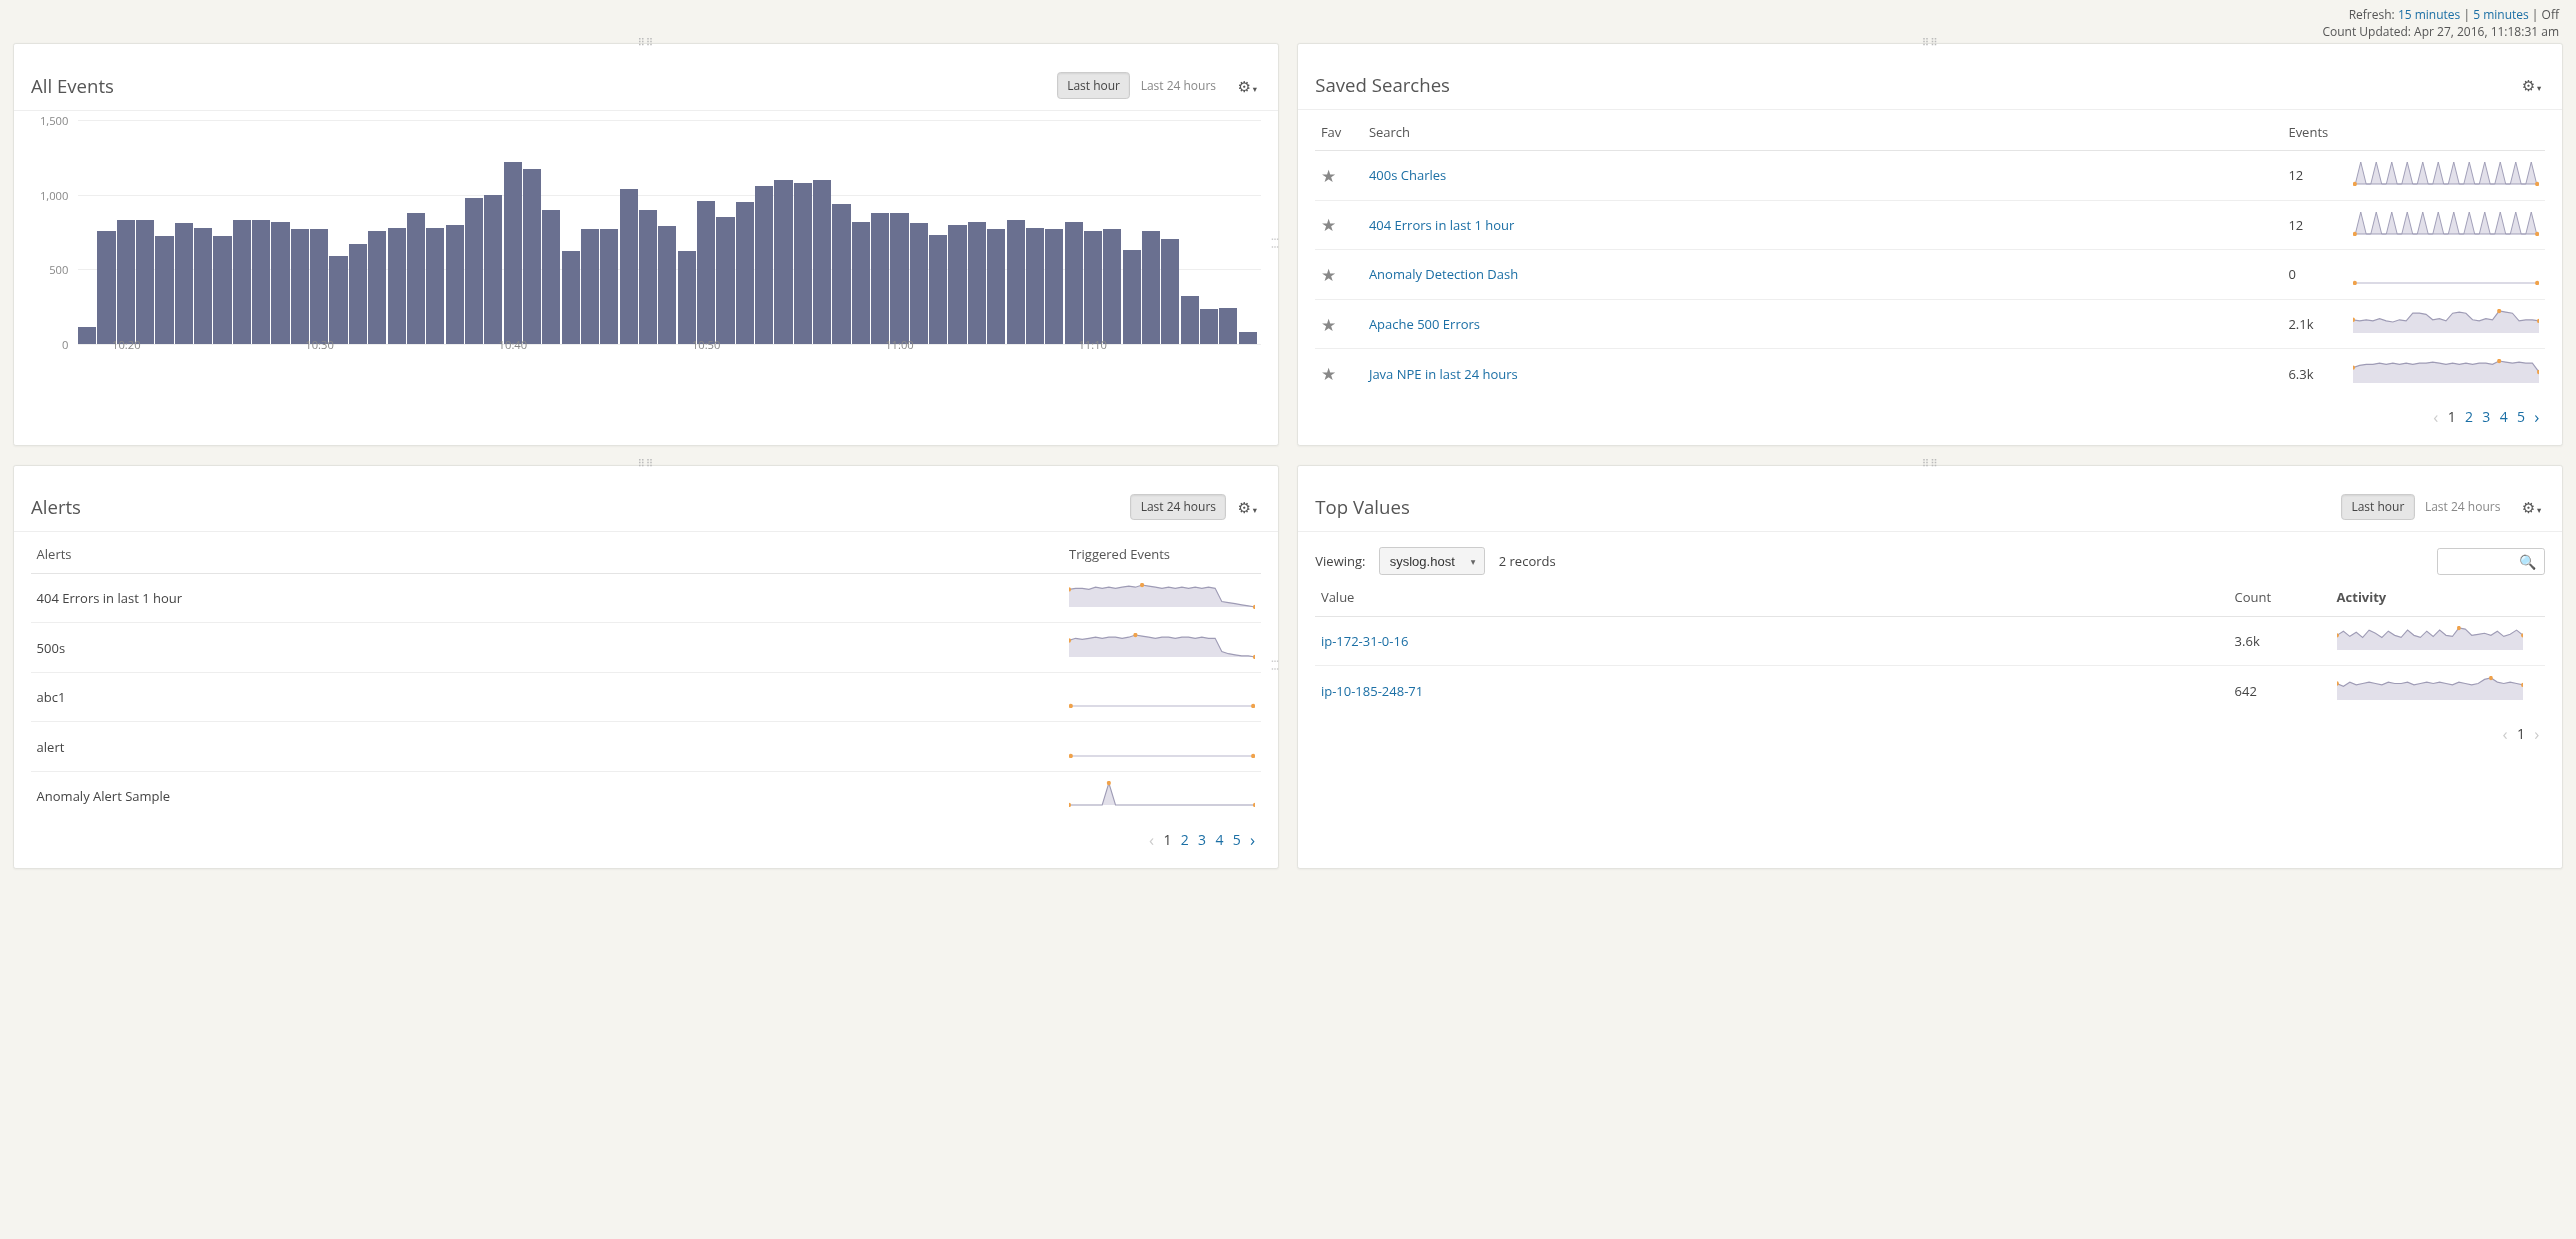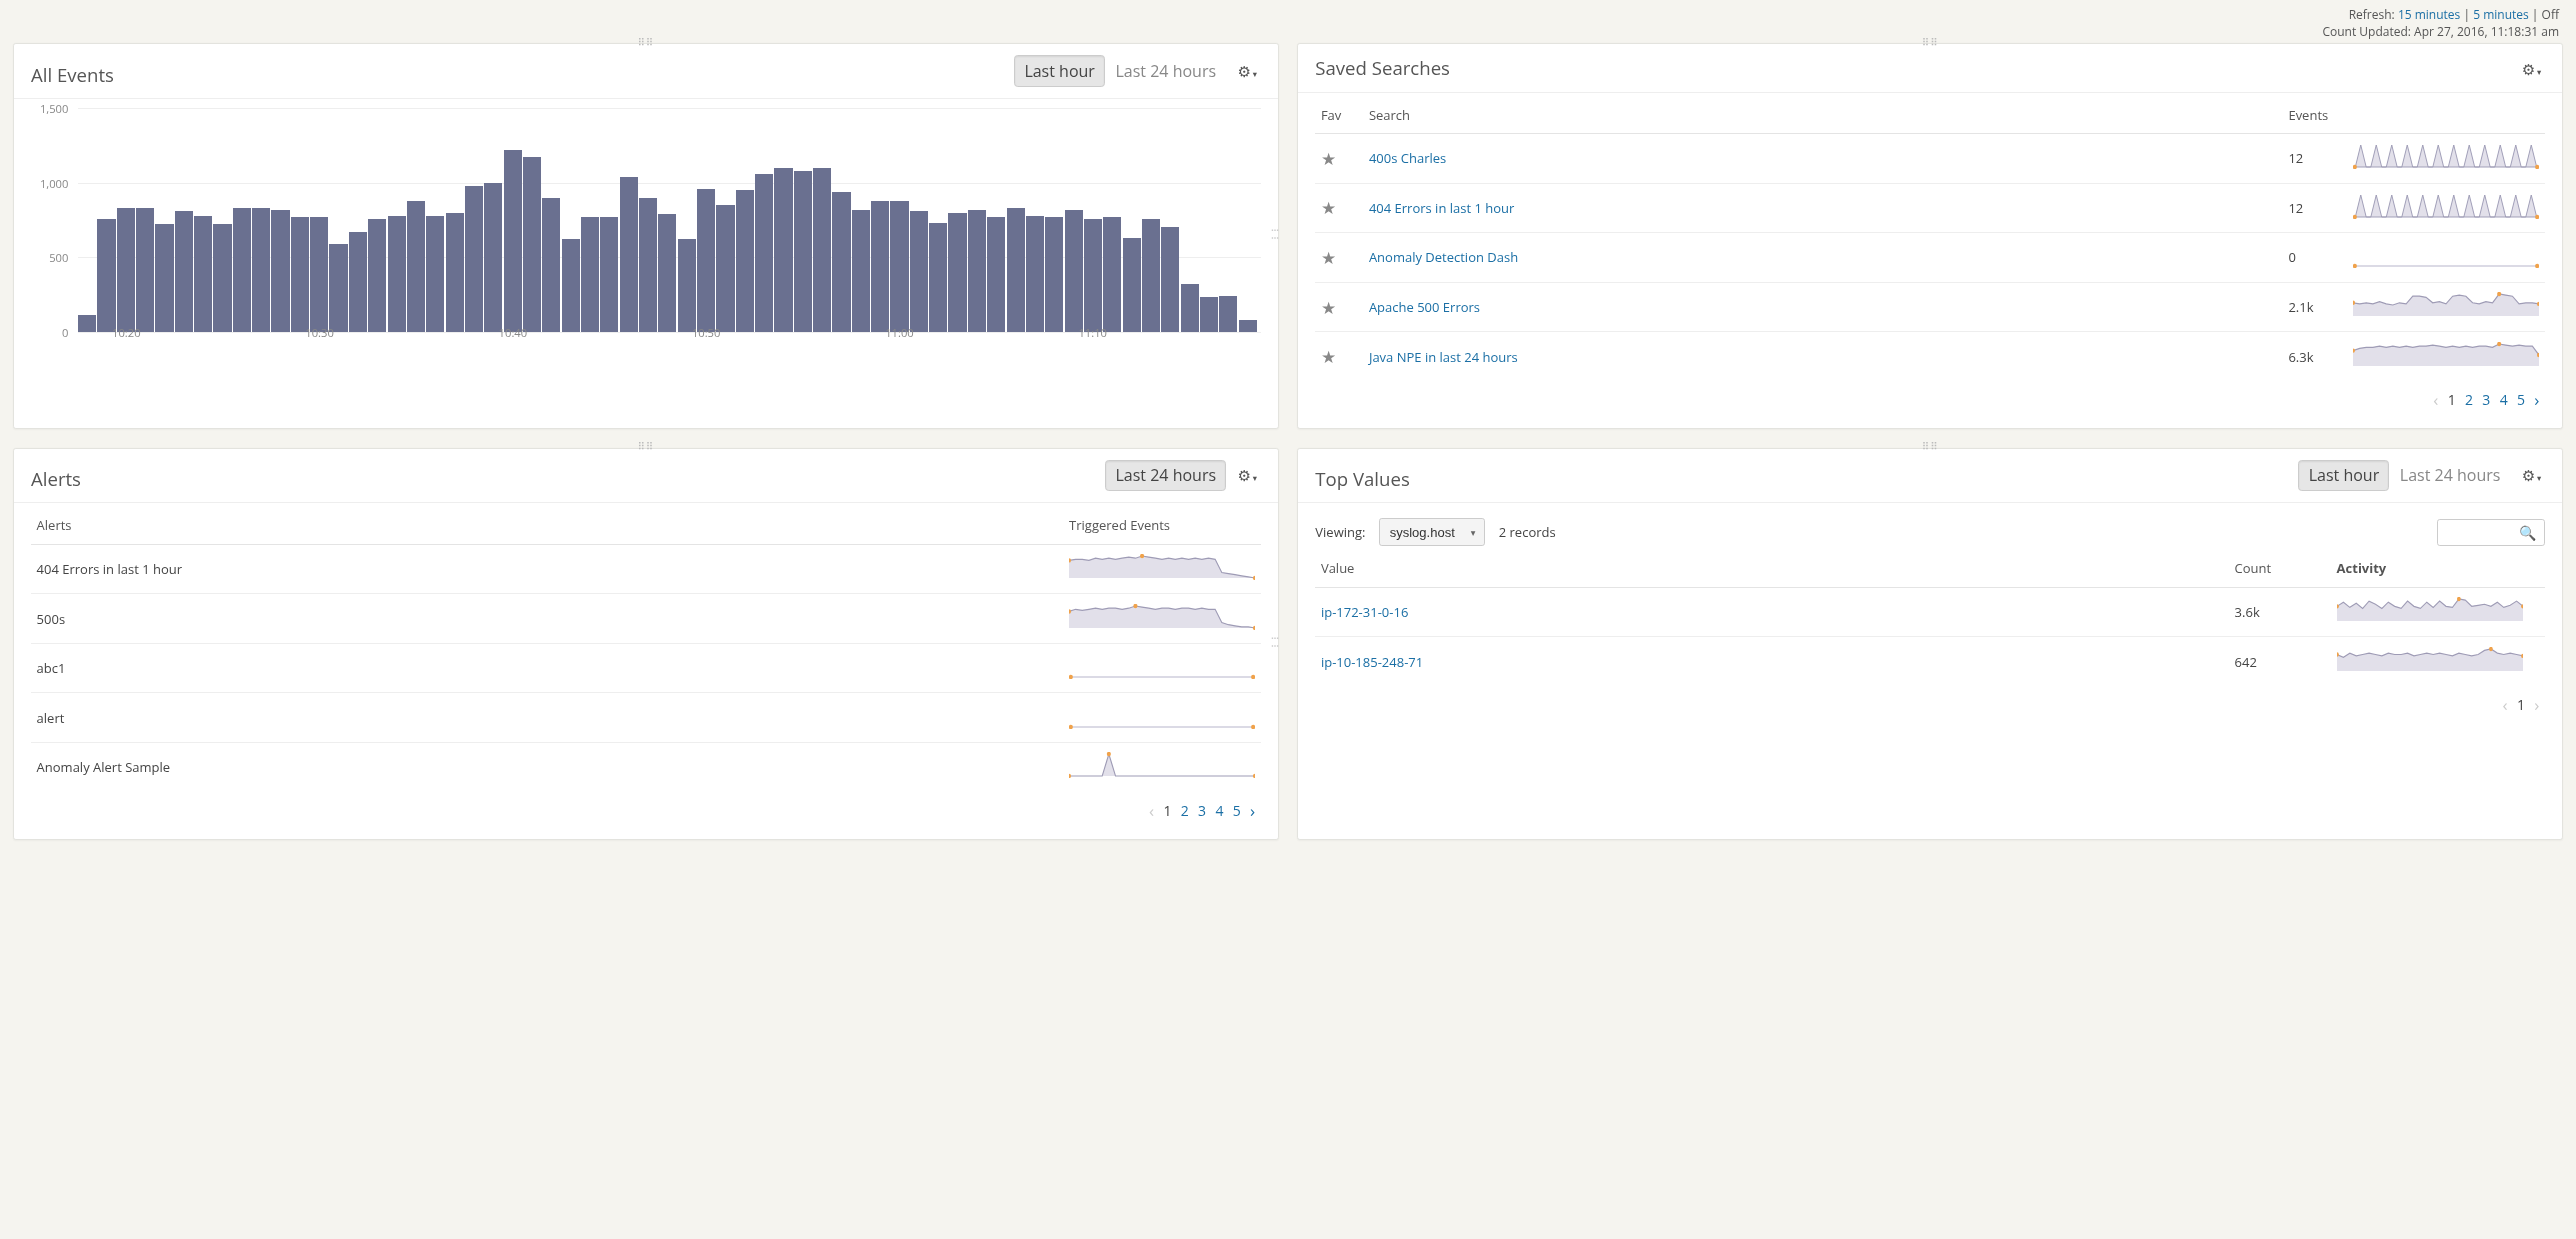--- a/index.html
+++ b/index.html
@@ -33,29 +33,30 @@
     position: absolute;
     top: -9.3px; left: 50%; transform: translateX(-50%);
     color: #bbb; font-size: 10.2px; letter-spacing: 0.9px;
     cursor: grab;
   }
   .resize-handle {
     position: absolute; right: -3.7px; top: 50%; transform: translateY(-50%);
     color: #ccc; font-size: 9.3px; letter-spacing: 0.9px; writing-mode: vertical-rl;
   }
   .panel-header {
-    display: flex; align-items: flex-end; justify-content: space-between;
+    display: flex; align-items: center; justify-content: space-between;
     padding: 11.2px 17px;
     border-bottom: 0.9px solid #eee;
+    margin-top: 17px;
   }
   .panel-title { font-size: 18.6px; font-weight: 400; color: #555; }
   .panel-controls { display: flex; align-items: center; gap: 7.4px; }
   .toggle-group { display: inline-flex; gap: 0; }
   .toggle-btn {
-    font-size: 16px; color: #888; padding: 3.7px 9.3px;
+    font-size: 12px; color: #888; padding: 3.7px 9.3px;
     border-radius: 3.7px; cursor: pointer; border: 0.9px solid transparent;
   }
   .toggle-btn.active {
     background: #e6e6e6; border: 0.9px solid #ccc; color: #444;
     box-shadow: inset 0 0.9px 1.9px rgba(0,0,0,0.08);
   }
   .gear-btn { color: #555; cursor: pointer; font-size: 15px; padding: 1.9px 3.7px; }
   .gear-btn .caret { font-size: 8.4px; margin-left: 1.9px; }
   .panel-body { padding: 3.7px 17px 13px; }
 

